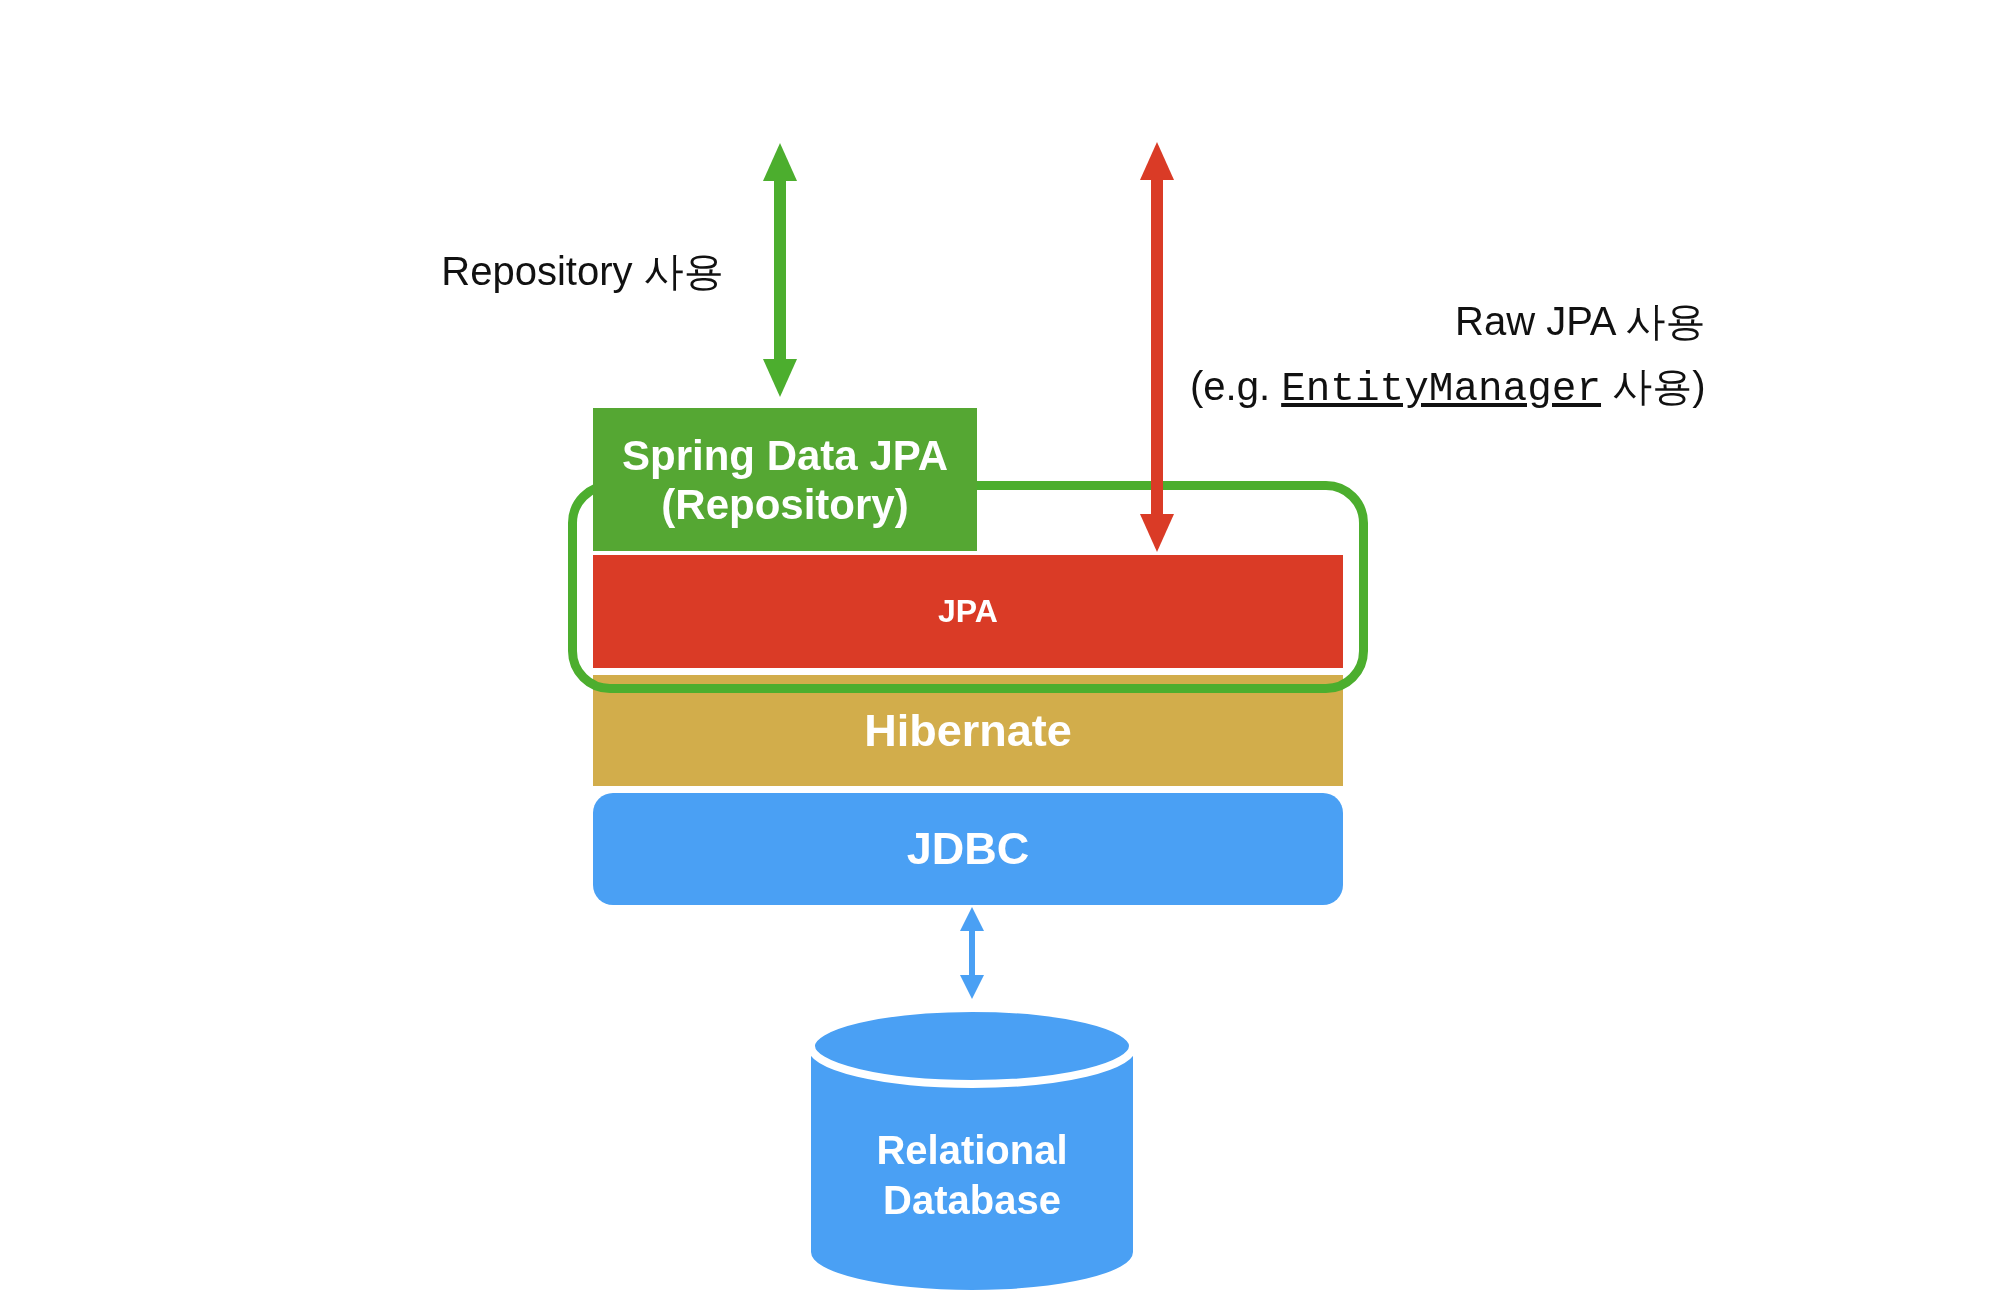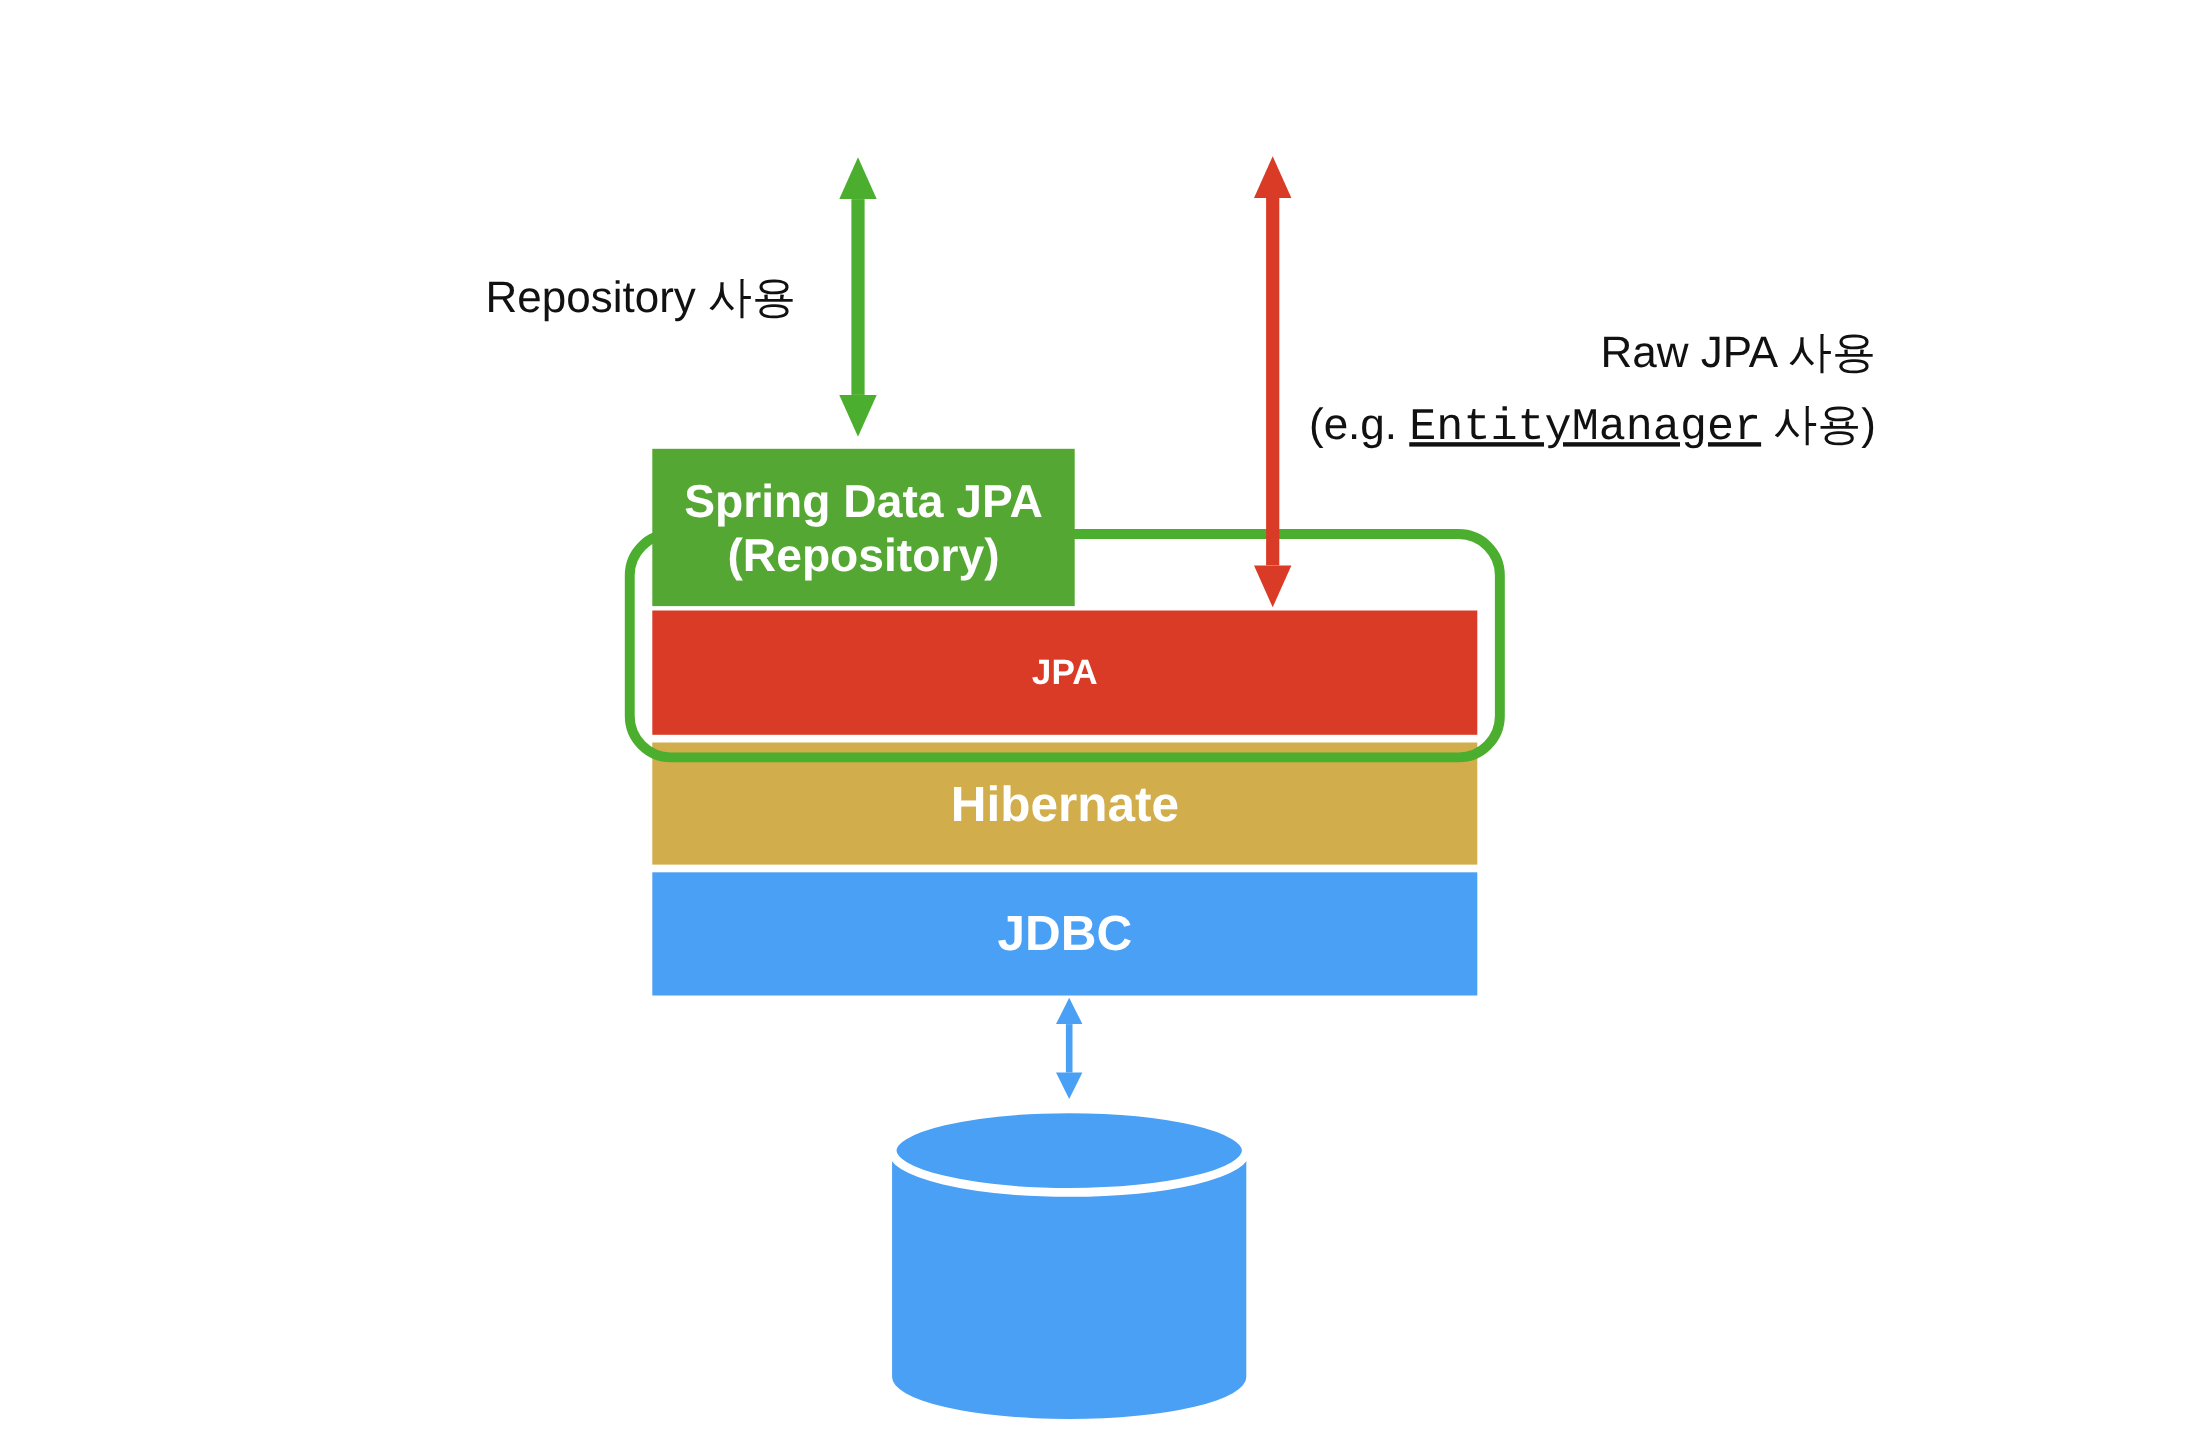--- a/index.html
+++ b/index.html
@@ -17,21 +17,21 @@
     align-items: center;
     justify-content: center;
     color: #ffffff;
     font-weight: bold;
     text-align: center;
   }
   .app-box   { left: 595px; top: 22px;  width: 748px; height: 111px; background: var(--blue, #4AA0F4); font-size: 45px; }
   .sdj-box   { left: 593px; top: 408px; width: 384px; height: 143px; background: var(--green_box, #55A733); font-size: 42px; line-height: 49px; z-index: 3; }
   .jpa-box   { left: 593px; top: 555px; width: 750px; height: 113px; background: var(--red, #DA3B26); font-size: 32px; z-index: 1; }
   .hib-box   { left: 593px; top: 675px; width: 750px; height: 111px; background: var(--gold, #D2AD4B); font-size: 45px; z-index: 1; }
-  .jdbc-box  { left: 593px; top: 793px; width: 750px; height: 112px; background: var(--blue, #4AA0F4); font-size: 45px; z-index: 1; }
+  .jdbc-box  { left: 593px; top: 793px; width: 750px; height: 112px; background: var(--blue, #4AA0F4); font-size: 45px; z-index: 1; border-radius: 20px; }
 
   .group-outline {
     position: absolute;
     left: 568px; top: 481px;
     width: 800px; height: 212px;
     border: 9px solid var(--green_line, #4CAE2E);
     border-radius: 42px;
     box-sizing: border-box;
     z-index: 2;
     background: transparent;
@@ -139,14 +139,18 @@
 
   <div class="label raw-label">
     <span style="display:block">Raw JPA 사용</span>
     <span style="display:block"><span>(e.g. </span><span class="code">EntityManager</span><span> 사용)</span></span>
   </div>
 
   <svg class="cyl" viewBox="0 0 330 292" xmlns="http://www.w3.org/2000/svg">
     <path d="M 4 44 L 4 250 A 161 38 0 0 0 326 250 L 326 44 A 161 38 0 0 1 4 44 Z" fill="#4AA0F4"></path>
     <ellipse cx="165" cy="44" rx="161" ry="38" fill="#4AA0F4" stroke="#ffffff" stroke-width="8"></ellipse>
   </svg>
+  <div class="db-label">
+    <span style="display:block">Relational</span>
+    <span style="display:block">Database</span>
+  </div>
 
 </div>
 
 </body></html>

